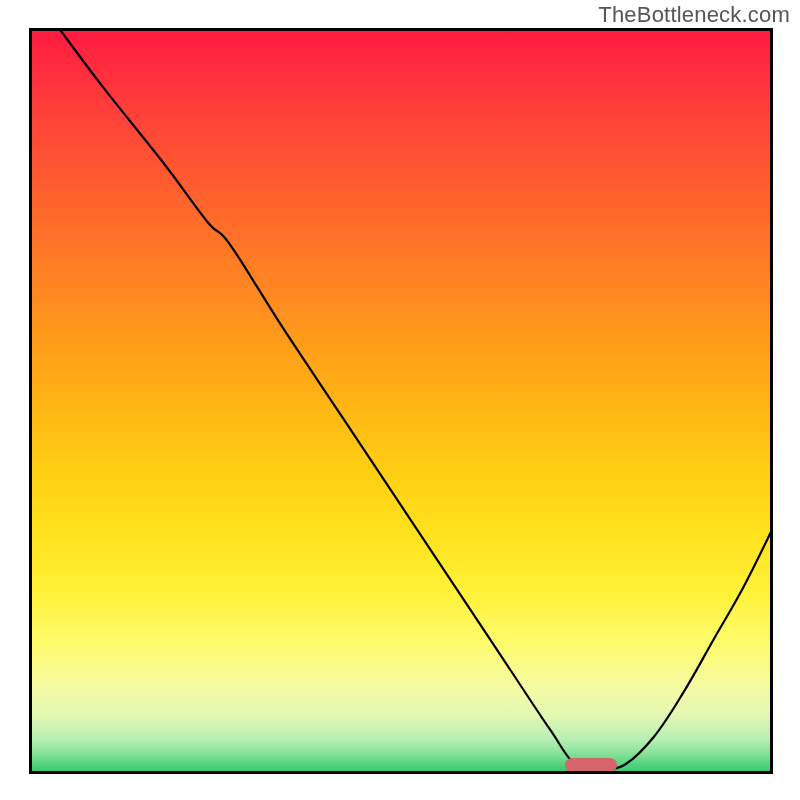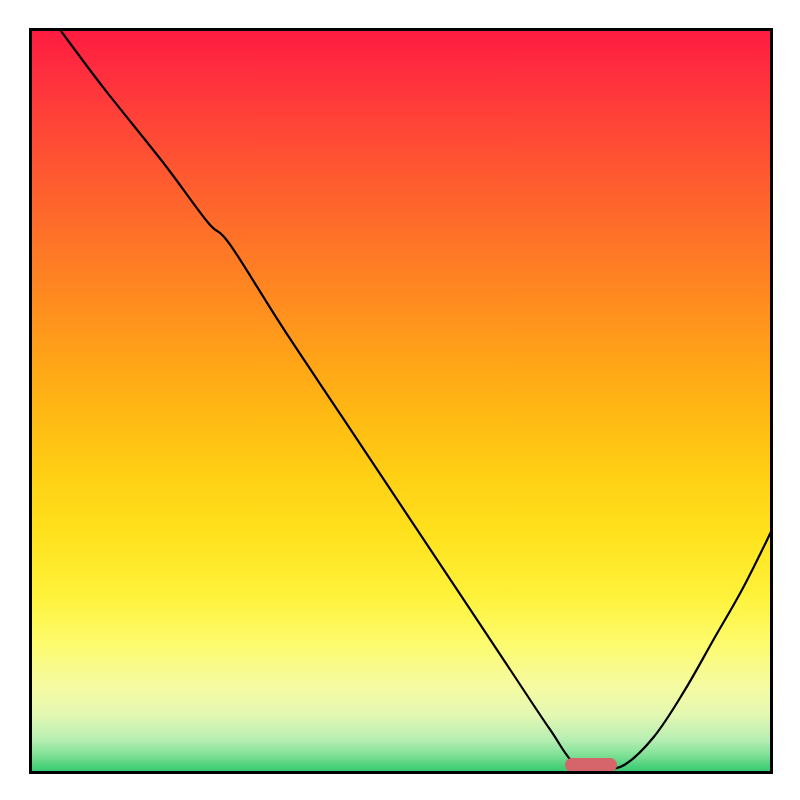--- a/index.html
+++ b/index.html
@@ -43,20 +43,21 @@
     border-radius: 8px;
     background: #d6656b;
     z-index: 4;
   }
 </style>
 </head>
 <body>
 
 <div class="stage">
 
+  <div class="watermark">TheBottleneck.com</div>
 
   <svg class="plot" xmlns="http://www.w3.org/2000/svg" width="744" height="746" viewBox="0 0 744 746" style="left: 29px; top: 28px;">
     <defs>
       <linearGradient id="bg-grad" x1="0" y1="0" x2="0" y2="1">
           <stop offset="0.00%" stop-color="#ff1a40"></stop>
           <stop offset="5.00%" stop-color="#ff2b3f"></stop>
           <stop offset="12.00%" stop-color="#ff4238"></stop>
           <stop offset="20.00%" stop-color="#ff5a30"></stop>
           <stop offset="28.00%" stop-color="#ff7228"></stop>
           <stop offset="36.00%" stop-color="#ff8a20"></stop>

